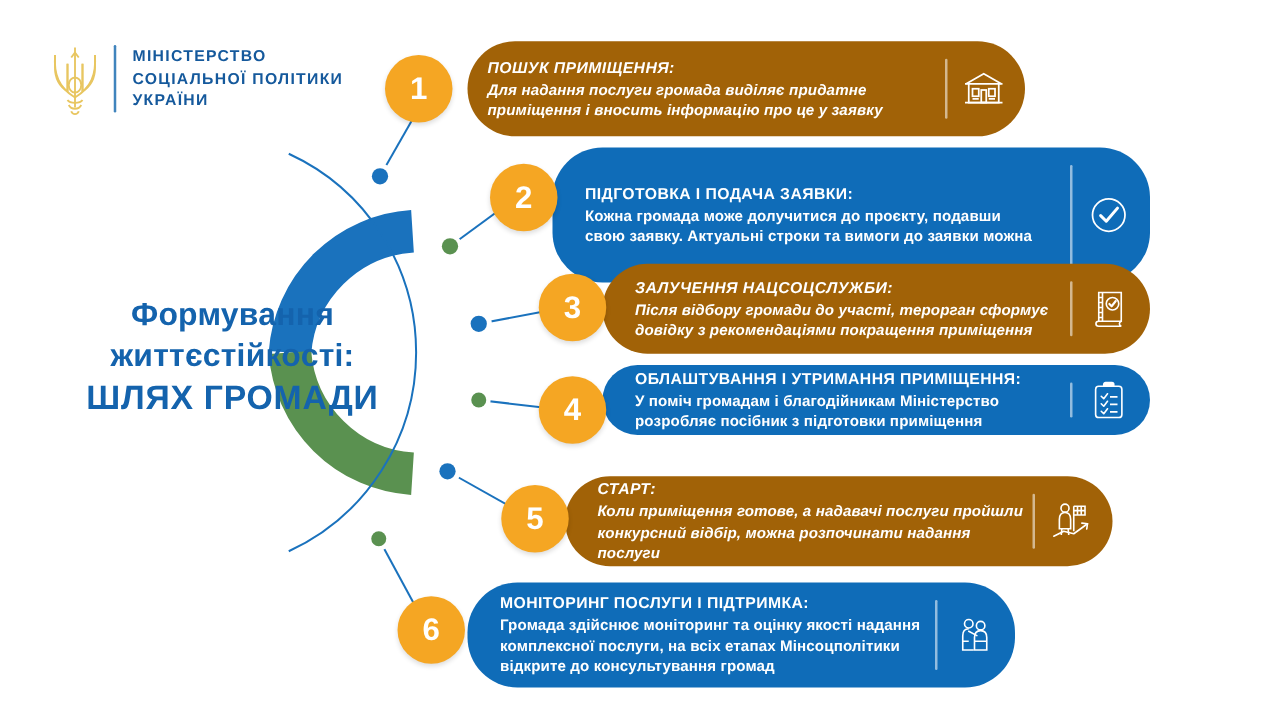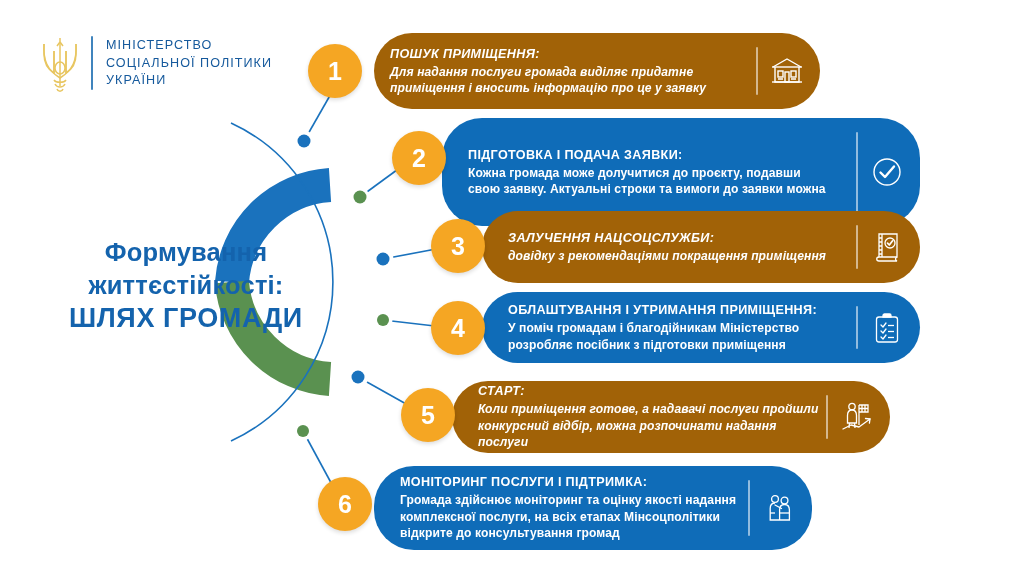--- a/index.html
+++ b/index.html
@@ -20,21 +20,21 @@
     position: absolute; left: 38px; top: 34px;
     display: flex; align-items: flex-start; gap: 0px;
   }
   .trident { width: 44px; height: 62px; flex: 0 0 44px; }
   .logo-divider {
     width: 2px; height: 54px; background: #1f6fb2; opacity: .85;
     margin: 2px 13px 0 9px; border-radius: 1px;
   }
   .logo-text {
     color: #15599c;
-    font-weight: 400;
+    font-weight: 700;
     font-size: 12.6px;
     letter-spacing: 1.05px;
     line-height: 17.5px;
     padding-top: 3px;
     white-space: nowrap;
   }
 
   
   .center-title {
     position: absolute;
@@ -78,21 +78,21 @@
   .card-icon { flex: 0 0 auto; width: 38px; display:flex; align-items:center; justify-content:center; }
   .card-icon svg { display:block; }
 
   
   #card-1 { left: 374px; top: 33px;  width: 446px; height: 76px; }
   #card-1 .card-body { padding-left: 16px; }
   #card-2 { left: 442px; top: 118px; width: 478px; height: 108px; }
   #card-2 .card-body { padding-left: 26px; }
   #card-3 { left: 482px; top: 211px; width: 438px; height: 72px; }
   #card-3 .card-body { padding-left: 26px; }
-  #card-4 { left: 482px; top: 292px; width: 438px; height: 71px; }
+  #card-4 { left: 482px; top: 292px; width: 438px; height: 56px; }
   #card-4 .card-body { padding-left: 26px; }
   #card-5 { left: 452px; top: 381px; width: 438px; height: 72px; }
   #card-5 .card-body { padding-left: 26px; }
   #card-6 { left: 374px; top: 466px; width: 438px; height: 84px; }
   #card-6 .card-body { padding-left: 26px; }
 
   
   .num {
     position: absolute;
     width: 54px; height: 54px; border-radius: 50%;
@@ -217,20 +217,21 @@
         <circle cx="16" cy="16" r="13"></circle>
         <path d="M9.5 16.5 L14 21 L23 10.5" stroke-width="2.4" stroke-linecap="round" stroke-linejoin="round"></path>
       </svg>
     </div>
   </div>
   <div class="num" id="num-2">2</div>
 
   <div class="card green" id="card-3">
     <div class="card-body">
       <div class="card-title">ЗАЛУЧЕННЯ НАЦСОЦСЛУЖБИ:</div>
+      <div class="card-text">Після відбору громади до участі, терорган сформує</div>
       <div class="card-text">довідку з рекомендаціями покращення приміщення</div>
     </div>
     <div class="card-sep"></div>
     <div class="card-icon">
       <svg width="30" height="32" viewBox="0 0 30 32" fill="none" stroke="#ffffff" stroke-width="1.3">
         <path d="M7 3 L25 3 L25 26 L7 26 Z"></path>
         <path d="M7 26 C4 26 4 30 7 30 L25 30 C23 29 23 27 25 26"></path>
         <path d="M10 3 L10 26"></path>
         <path d="M7 7 L10 7 M7 11 L10 11 M7 15 L10 15 M7 19 L10 19 M7 23 L10 23"></path>
         <circle cx="18" cy="12" r="5"></circle>

